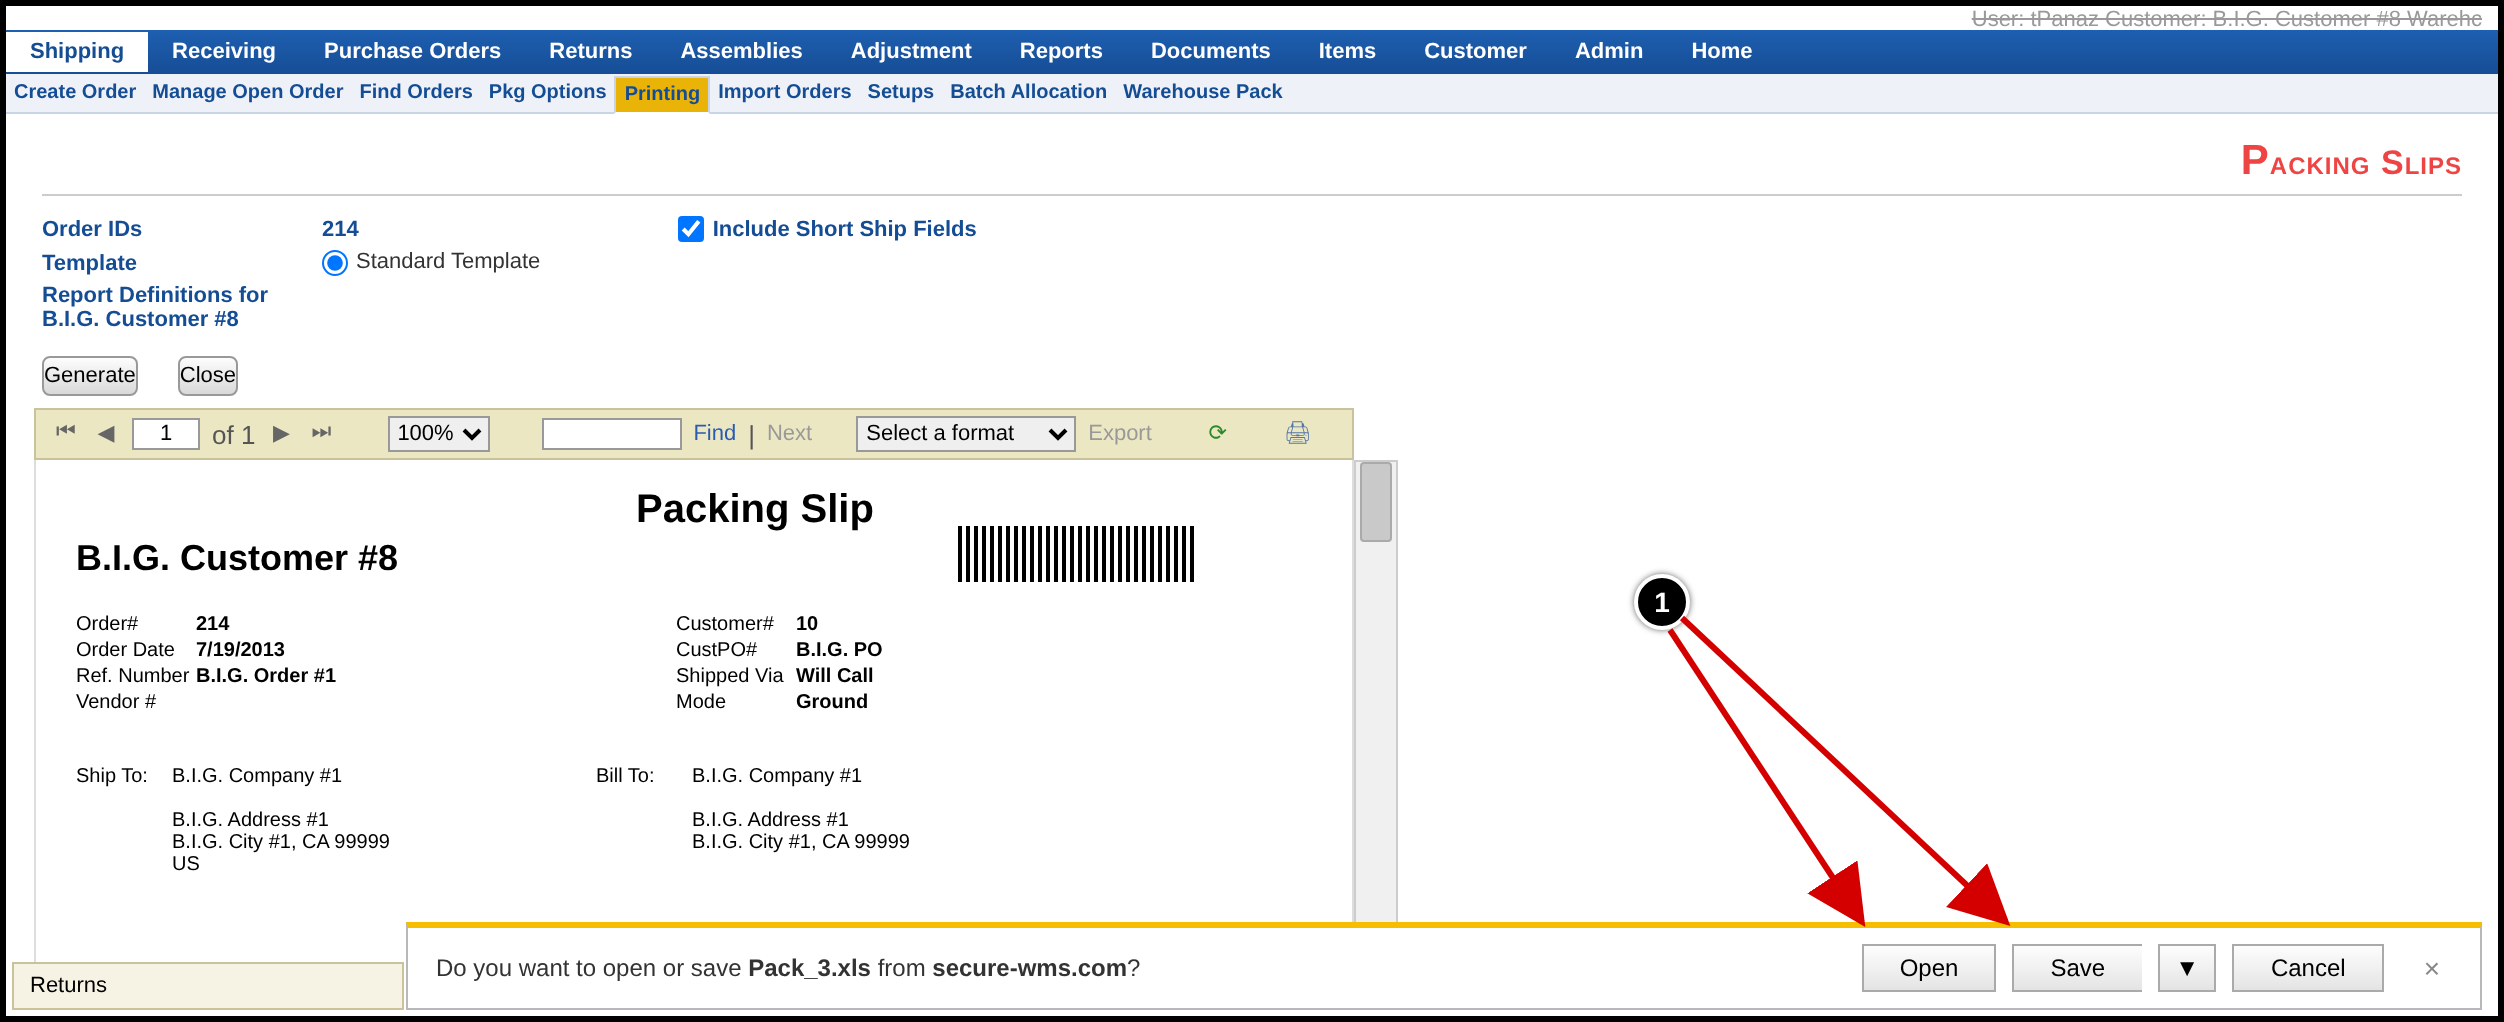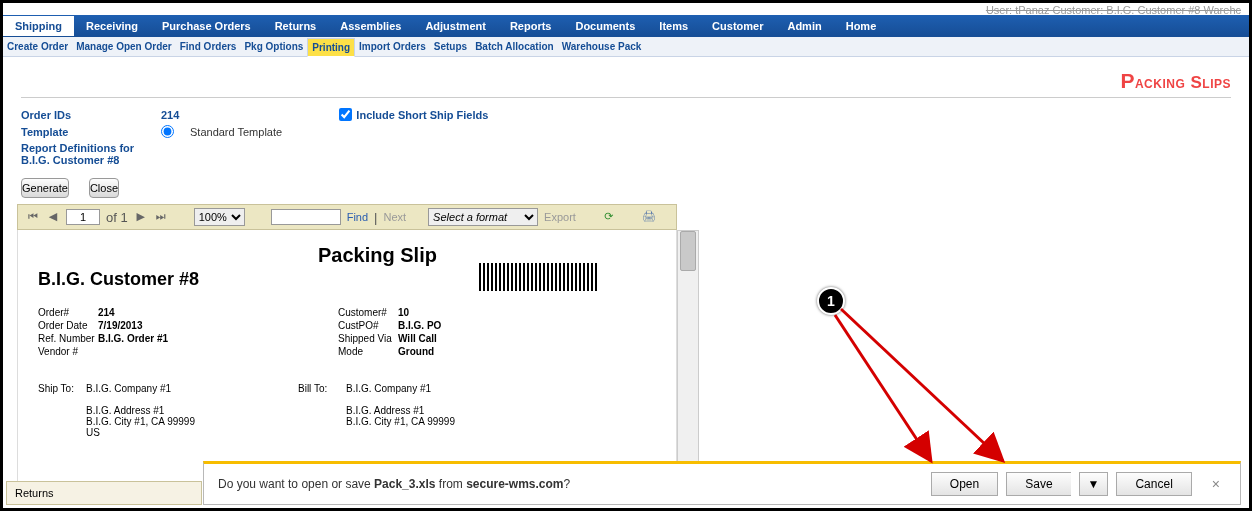--- a/index.html
+++ b/index.html
@@ -3,42 +3,42 @@
 <meta charset="utf-8">
 <style>
   * { box-sizing: border-box; margin: 0; padding: 0; }
   body { font-family: Arial, Helvetica, sans-serif; font-size: 11px; background: #fff; width: 1252px; height: 511px; position: relative; border: 3px solid #000; overflow: hidden; }
   .topinfo { position: absolute; top: 1px; right: 8px; color: #999; font-size: 11px; text-decoration: line-through; }
   .mainnav { background: linear-gradient(#1e5fb1,#164d95); display: flex; height: 22px; align-items: center; margin-top: 12px; }
   .mainnav a { color: #fff; font-weight: bold; padding: 4px 12px; text-decoration: none; font-size: 11px; cursor: pointer; }
   .mainnav a.active { background: #fff; color: #154d95; }
   .subnav { background: #eef2f8; display: flex; height: 20px; align-items: center; border-bottom: 1px solid #c9d4e6; }
   .subnav a { color: #154d95; font-weight: bold; padding: 3px 4px; font-size: 10px; cursor: pointer; text-decoration: none; }
-  .subnav a.active { background: #fde047; border: 1px solid #c9d4e6; border-bottom: 1px solid #fff; margin-bottom:-1px; }
+  .subnav a.active { background: #eab308; border: 1px solid #c9d4e6; border-bottom: 1px solid #fff; margin-bottom:-1px; }
   .pagearea { padding: 8px 14px; }
   .page-title { color: #ef4444; font-weight: bold; font-variant: small-caps; font-size: 17px; border-bottom: 1px solid #ccc; padding-bottom: 4px; margin: 4px 4px 10px 4px; letter-spacing: .5px; text-align: right; }
   .page-title::first-letter { font-size: 21px; }
   .formrow { display: flex; align-items: center; margin: 4px 4px; }
   .formlabel { color: #154d95; font-weight: bold; width: 140px; font-size: 11px; }
   .formval { color: #154d95; font-weight: bold; font-size: 11px; }
-  .radio-wrap { display:flex; align-items:center; gap:16px; }
+  .radio-wrap { display:flex; align-items:flex-start; gap:4px; }
   select.defsel { width: 160px; background: #2f8fe9; color: #fff; border: 1px solid #000; font-size: 11px; height: 18px; }
   .chk-wrap { display:flex; align-items:center; gap:4px; margin-left: 60px; }
   .chk-wrap label { color:#154d95; font-weight:bold; }
   .btnrow { display:flex; gap:20px; margin: 12px 4px 6px 4px; }
   .btn { background: linear-gradient(#fdfdfd,#d9d9d9); border:1px solid #999; border-radius:4px; padding: 3px 0; font-size: 11px; cursor:pointer; }
   .toolbar { background: #ece7c3; border:1px solid #c9c29a; height: 26px; display:flex; align-items:center; gap:6px; padding: 0 8px; margin: 4px 0 0 0; width: 660px; }
   .tb-icon { width:14px; height:14px; display:inline-block; color:#666; cursor:pointer; font-size:11px; text-align:center; }
   .tb-page { width: 34px; height:16px; border:1px solid #999; text-align:center; font-size:11px; }
   .tb-text { color:#555; font-size:13px; }
   .tb-zoom { border:1px solid #999; font-size:11px; height:18px; }
   .tb-search { width:70px; border:1px solid #999; height:16px; font-size:11px; }
   .tb-link { color:#2a5db0; font-size:11px; cursor:pointer; }
   .tb-link.disabled { color:#999; cursor:default; }
-  .tb-export { border:1px solid #999; font-size:11px; height:18px; width:110px;font-style:italic; }
+  .tb-export { border:1px solid #999; font-size:11px; height:18px; width:110px; }
   .reportwrap { display:flex; width:690px; }
   .report { background:#fff; padding: 10px 20px 10px 20px; width: 660px; height: 260px; overflow:hidden; border-left:1px solid #ddd; border-right:1px solid #ddd; }
   .scrollcol { width:22px; background:#f0f0f0; border:1px solid #ccc; position:relative; }
   .scrollthumb { position:absolute; top:0; left:2px; right:2px; height:40px; background:#c9c9c9; border:1px solid #aaa; border-radius:2px; }
   .rpt-title { font-size:20px; font-weight:bold; margin-left: 280px; margin-top:4px; }
   .rpt-cust { font-size:18px; font-weight:bold; margin-top:1px; }
   .barcode { display:inline-block; height:28px; width:120px; background: repeating-linear-gradient(90deg,#000 0 2px,#fff 2px 4px); margin-left:280px; margin-top:-4px; }
   .rpt-grid { display:flex; margin-top:14px; gap:0; }
   .col { font-size:10px; }
   .colL { width:300px; }

